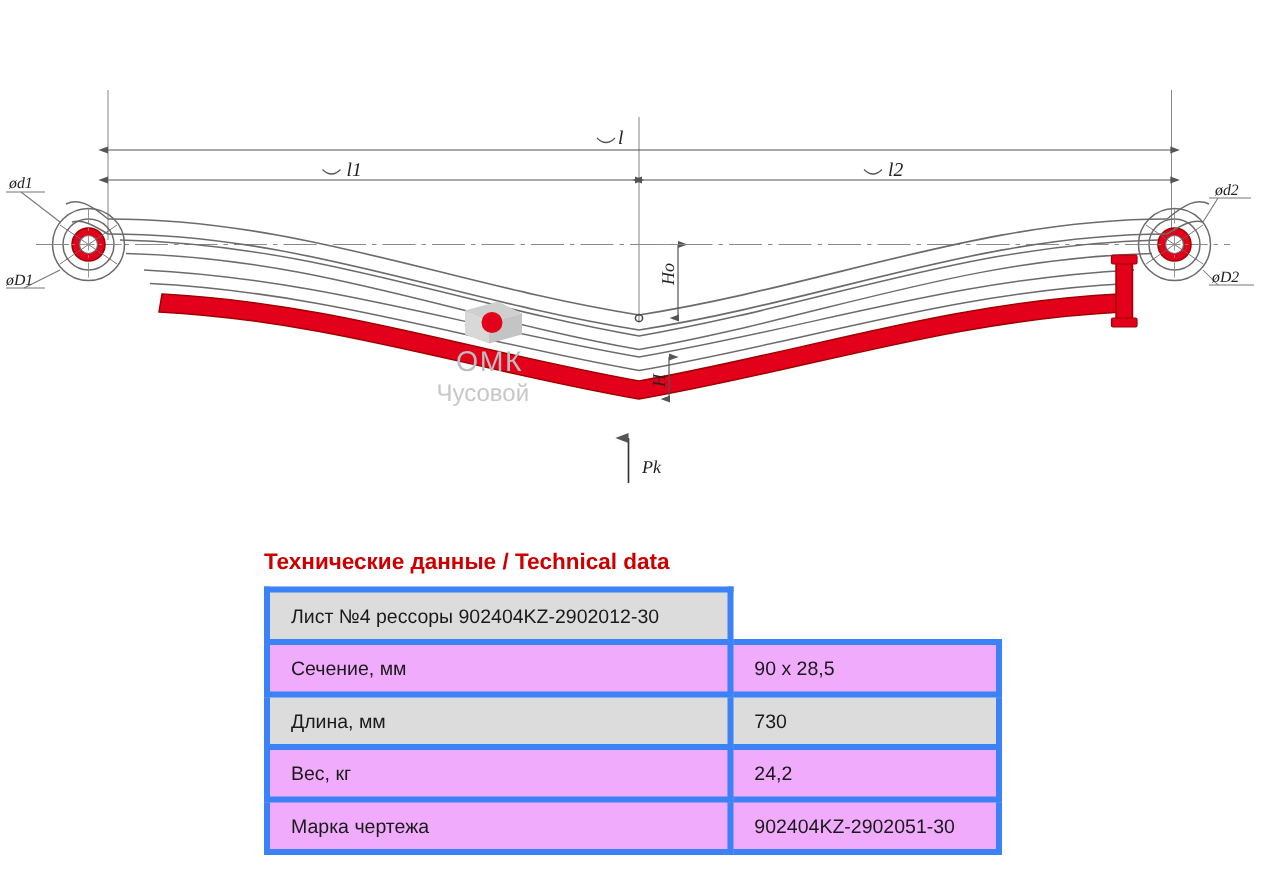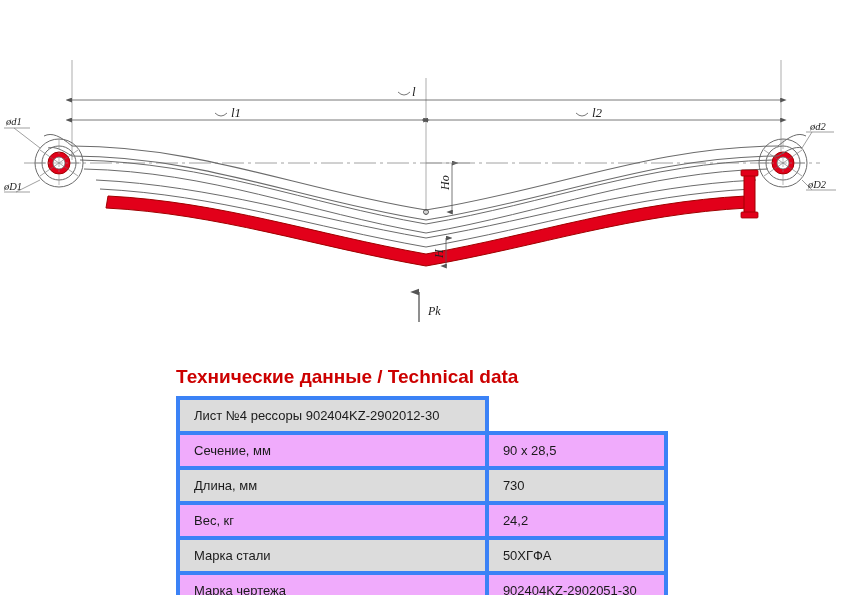--- a/index.html
+++ b/index.html
@@ -55,21 +55,21 @@
   
   .table-wrap {
     position: absolute;
     left: 176px;
     top: 366px;
     width: 492px;
   }
   .table-title {
     color: #cc0000;
     font-weight: bold;
-    font-size: 19px;
+    font-size: 15px;
     margin-bottom: 8px;
     font-family: "Liberation Sans", sans-serif;
   }
   table.tech {
     border-collapse: collapse;
     width: 492px;
     font-size: 13px;
     color: #1a1a1a;
   }
   table.tech td {
@@ -216,20 +216,30 @@
       <line x1="446" y1="238" x2="446" y2="266" stroke="#555" stroke-width="0.8" marker-start="url(#arrU)" marker-end="url(#arrD)"></line>
       <text x="443" y="258" font-family="Liberation Serif, serif" font-style="italic" font-size="12" fill="#222" transform="rotate(-90 443 258)">H</text>
     </g>
 
     <g>
       <line x1="419" y1="322" x2="419" y2="292" stroke="#333" stroke-width="1.1" marker-end="url(#arrU)"></line>
       <text x="428" y="315" font-family="Liberation Serif, serif" font-style="italic" font-size="12" fill="#222">Pk</text>
     </g>
   </svg>
 
+  <div class="watermark-omk">
+    <svg width="110" height="80" viewBox="0 0 110 80">
+      <polygon points="22,12 44,6 60,14 38,20" fill="#cfcfcf"></polygon>
+      <polygon points="22,12 38,20 38,34 22,28" fill="#d8d8d8"></polygon>
+      <polygon points="38,20 60,14 60,28 38,34" fill="#c4c4c4"></polygon>
+      <circle cx="40" cy="20" r="7" fill="#e2001a"></circle>
+      <text x="16" y="52" font-family="Liberation Sans, sans-serif" font-size="19" fill="#bdbdbd" letter-spacing="1">ОМК</text>
+      <text x="3" y="72" font-family="Liberation Sans, sans-serif" font-size="16" fill="#c7c7c7">Чусовой</text>
+    </svg>
+  </div>
 
   <div class="wm-abcp">
     <span>abcp</span><sup>.ru</sup>
   </div>
 
   <div class="table-wrap">
     <div class="table-title">Технические данные / Technical data</div>
     <table class="tech">
       <tbody>
         <tr class="odd">
@@ -240,24 +250,20 @@
           <td class="col-value">90 x 28,5</td>
         </tr>
         <tr class="odd">
           <td class="col-label">Длина, мм</td>
           <td class="col-value">730</td>
         </tr>
         <tr class="even">
           <td class="col-label">Вес, кг</td>
           <td class="col-value">24,2</td>
         </tr>
-        <tr class="odd">
-          <td class="col-label">Марка стали</td>
-          <td class="col-value">50ХГФА</td>
-        </tr>
         <tr class="even">
           <td class="col-label">Марка чертежа</td>
           <td class="col-value">902404KZ-2902051-30</td>
         </tr>
       </tbody>
     </table>
   </div>
 
 </div>
 

